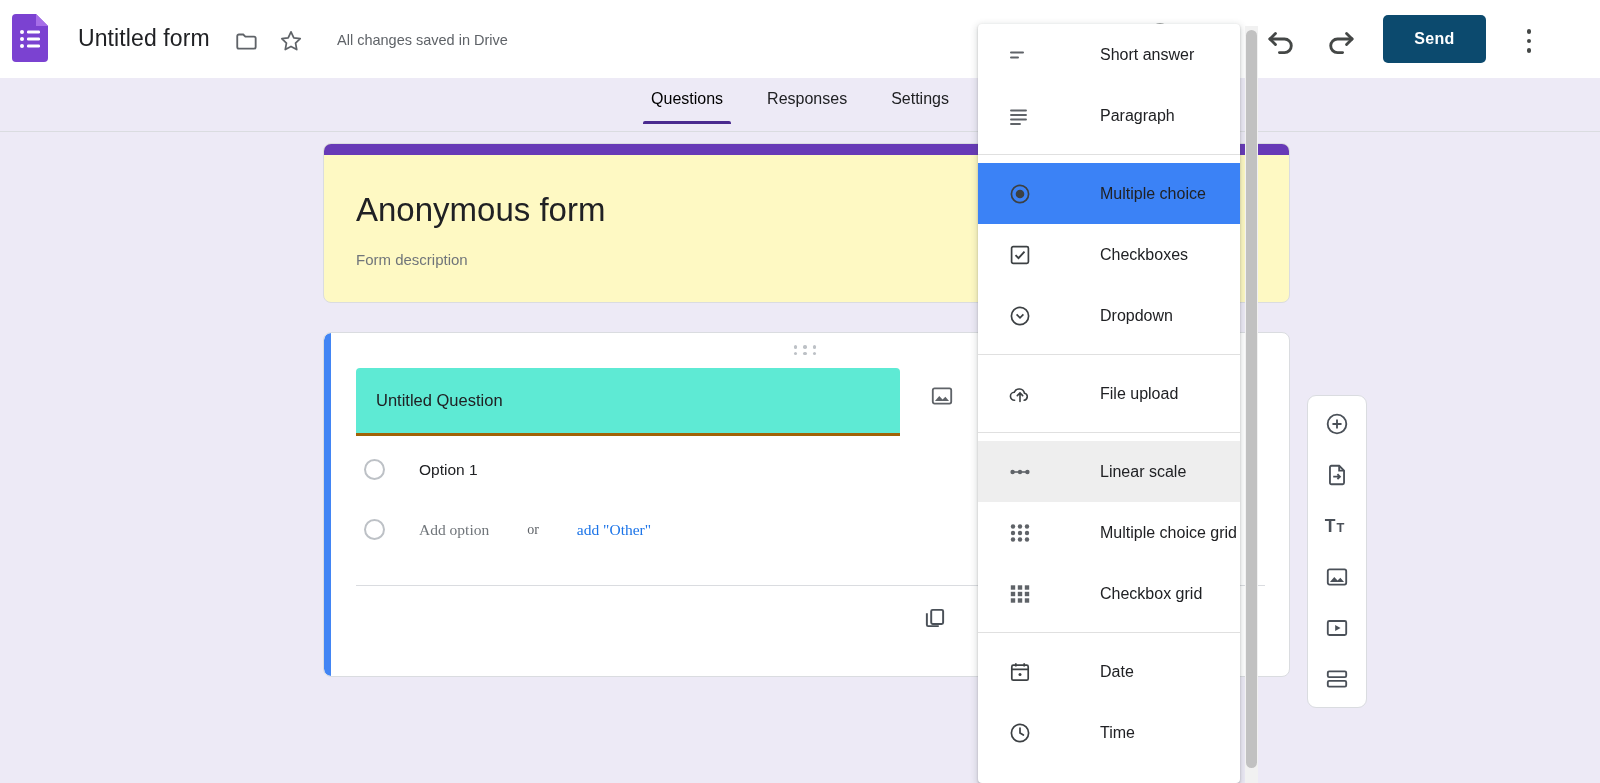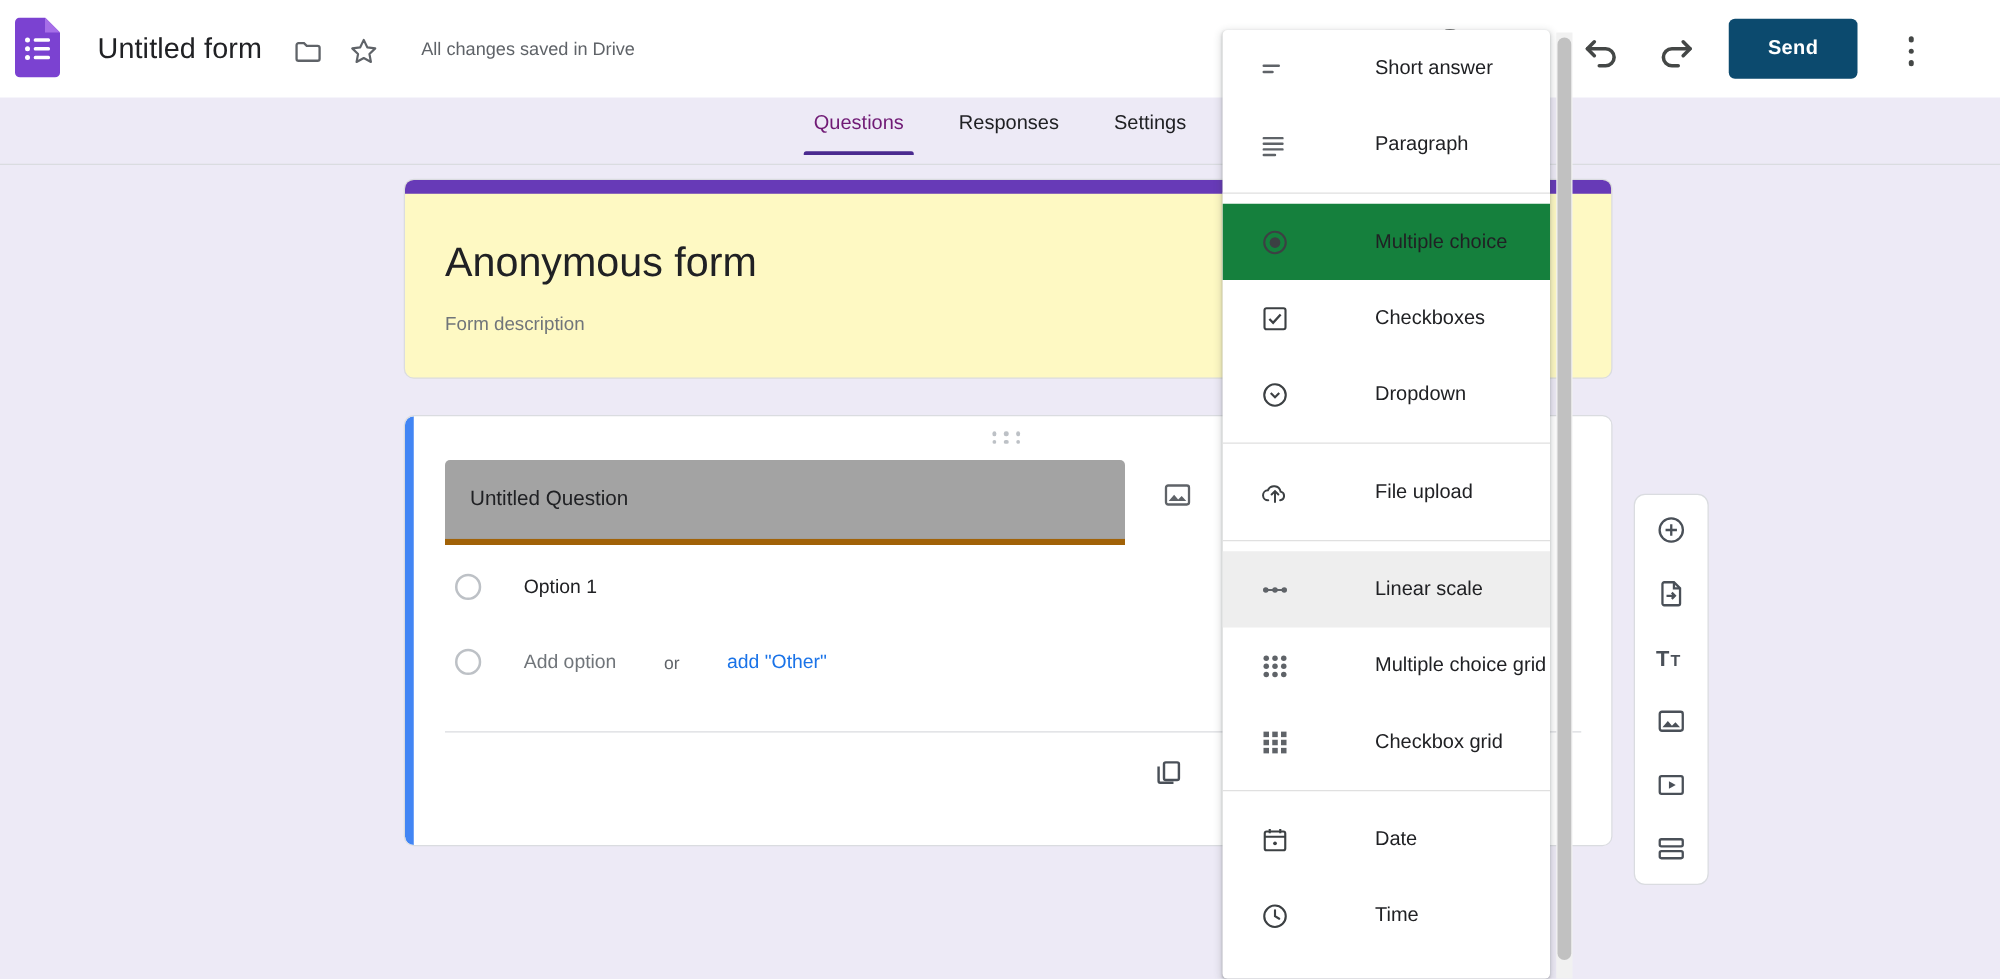--- a/index.html
+++ b/index.html
@@ -82,21 +82,21 @@
     align-items: flex-start;
     gap: 0px;
     z-index: 5;
   }
   .tab {
     font-size: 16px; color: #202124;
     padding: 4px 22px 16px 22px;
     cursor: pointer; position: relative;
     white-space: nowrap;
   }
-  .tab.active { color: #701a75; }
+  .tab.active { color: #000000; }
   .tab.active::after {
     content: ""; position: absolute;
     left: 14px; right: 14px; bottom: 0;
     height: 3px; background: #4A2A8F;
     border-radius: 2px 2px 0 0;
   }
   .topbar-divider {
     position: absolute; top: 131px; left: 0;
     width: 1600px; height: 1px; background: #dadce0;
     z-index: 4;
@@ -148,37 +148,37 @@
     grid-template-columns: repeat(3, 1fr);
     gap: 3px; cursor: grab;
   }
   .drag-handle i {
     width: 3.5px; height: 3.5px; border-radius: 50%;
     background: #bdc1c6; display: block;
   }
   .q-title-box {
     position: absolute; left: 32px; top: 35px;
     width: 544px; height: 68px;
-    background: #a3a3a3;
-    border-bottom: 5px solid #a16207;
+    background: #5eead4;
+    border-bottom: 3px solid #a16207;
     border-radius: 4px 4px 0 0;
     display: flex; align-items: center;
     padding-left: 20px;
   }
   .q-title-text { font-size: 16.5px; color: #202124; }
   .q-img-btn {
     position: absolute; left: 605px; top: 50px;
     width: 40px; height: 40px; cursor: pointer;
   }
   .q-option-row {
     position: absolute; left: 40px;
     display: flex; align-items: center; gap: 34px;
   }
   .opt1 { top: 126px; }
-  .opt2 { top: 186px; }
+  .opt2 { top: 186px; font-family: Liberation Serif, serif; }
   .radio-circle {
     width: 21px; height: 21px; border-radius: 50%;
     border: 2px solid #bdc1c6; background: #fff;
     flex: 0 0 auto;
   }
   .opt-label { font-size: 15.5px; color: #202124; }
   .opt-placeholder { font-size: 15.5px; color: #70757a; }
   .opt-or { font-size: 14px; color: #5f6368; margin: 0 4px; }
   .opt-other { font-size: 15.5px; color: #1a73e8; cursor: pointer; }
   .q-sep {
@@ -218,21 +218,21 @@
     z-index: 20;
     overflow: hidden;
   }
   .menu-item {
     height: 61px;
     display: flex; align-items: center;
     padding-left: 30px;
     cursor: pointer;
     gap: 30px;
   }
-  .menu-item.selected { background: #15803d; }
+  .menu-item.selected { background: #3b82f6; }
   .menu-item.hovered  { background: #EEEEEE; }
   .menu-label { font-size: 16px; color: #202124; white-space: nowrap; margin-left: 38px; }
   .menu-icon { width: 24px; height: 24px; flex: 0 0 auto; }
   .menu-divider { height: 1px; background: #e0e0e0; margin: 8px 0; }
 
   .menu-scrollbar {
     position: absolute; left: 1245px; top: 26px;
     width: 13px; height: 757px;
     background: #f1f1f1;
     z-index: 21;

